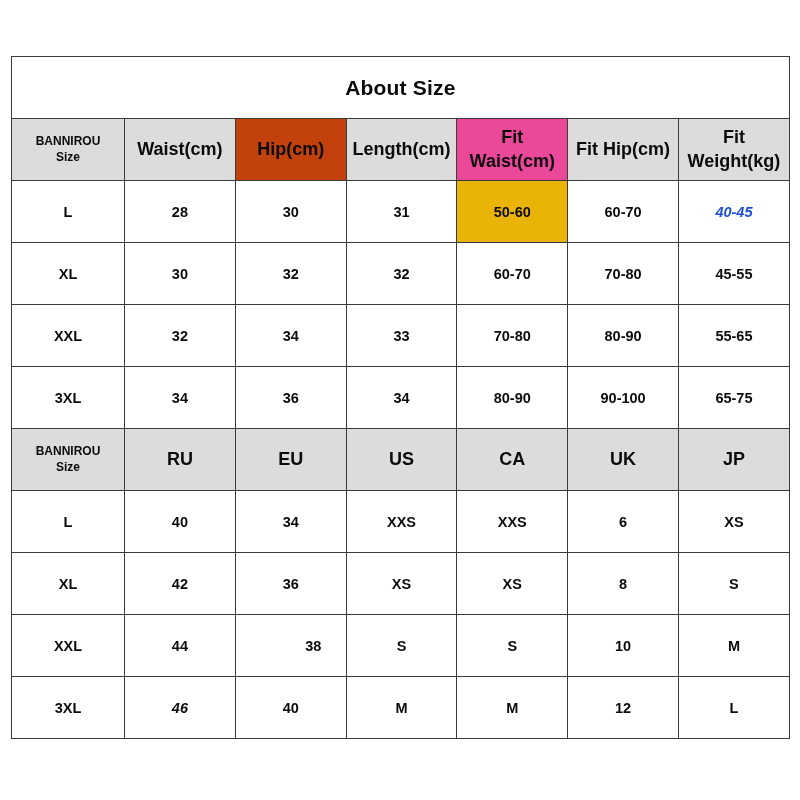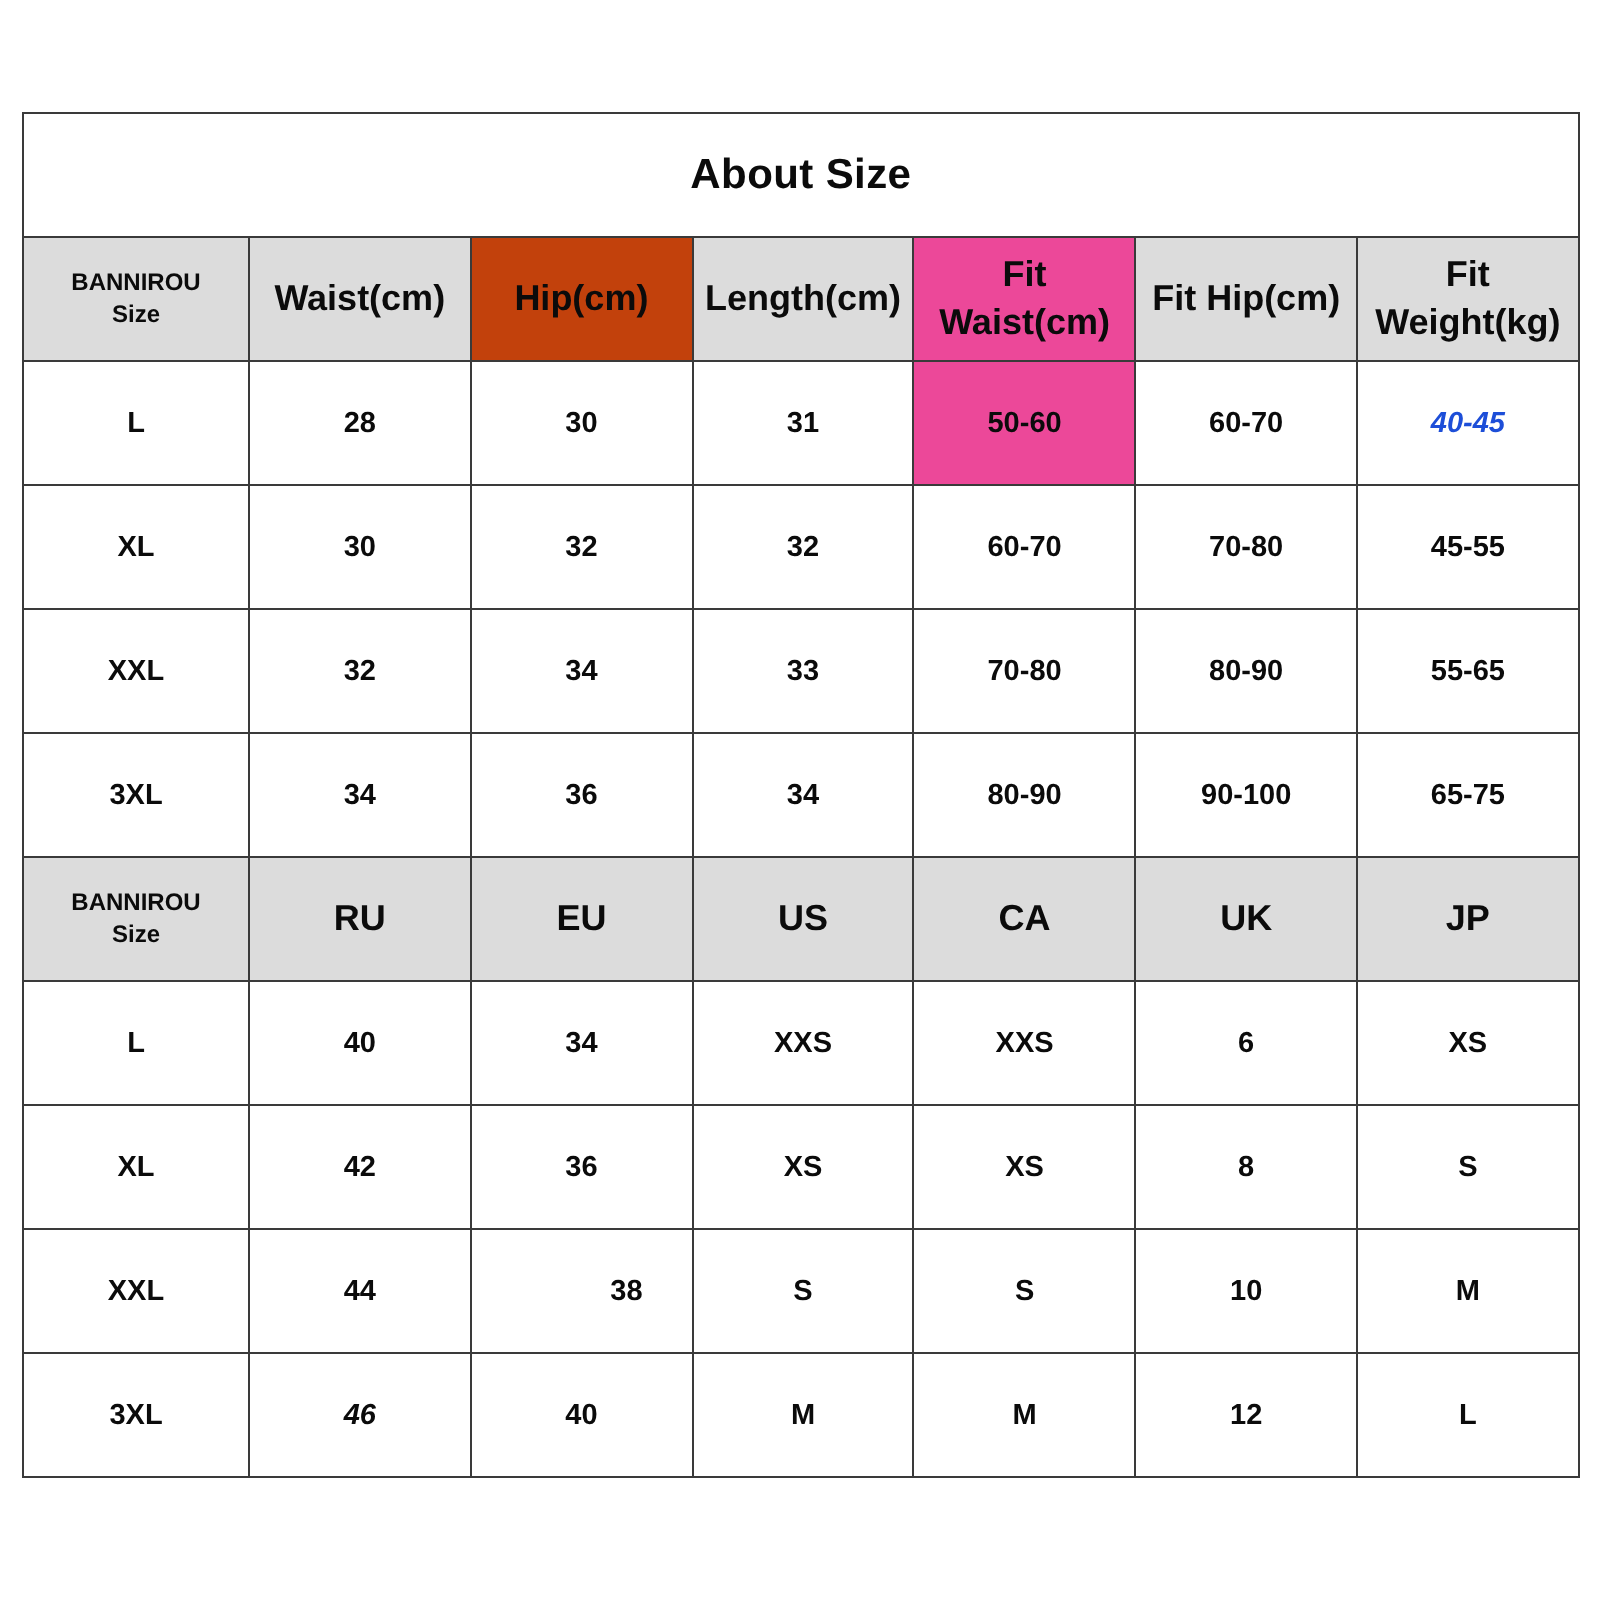--- a/index.html
+++ b/index.html
@@ -103,21 +103,21 @@
           <td style="border-color: rgb(58, 58, 58); background: rgb(220, 220, 220); color: rgb(11, 11, 11);">Length(cm)</td>
           <td style="border-color: rgb(58, 58, 58); background: #ec4899; color: rgb(11, 11, 11);">Fit Waist(cm)</td>
           <td style="border-color: rgb(58, 58, 58); background: rgb(220, 220, 220); color: rgb(11, 11, 11);">Fit Hip(cm)</td>
           <td style="border-color: rgb(58, 58, 58); background: rgb(220, 220, 220); color: rgb(11, 11, 11); margin-top: 39px;">Fit Weight(kg)</td>
         </tr>
         <tr class="data-row">
           <td style="border-color: rgb(58, 58, 58); background: rgb(255, 255, 255); color: rgb(11, 11, 11);">L</td>
           <td style="border-color: rgb(58, 58, 58); background: rgb(255, 255, 255); color: rgb(11, 11, 11);">28</td>
           <td style="border-color: rgb(58, 58, 58); background: rgb(255, 255, 255); color: rgb(11, 11, 11);">30</td>
           <td style="border-color: rgb(58, 58, 58); background: rgb(255, 255, 255); color: rgb(11, 11, 11);">31</td>
-          <td style="border-color: rgb(58, 58, 58); background: #ec4899; color: rgb(11, 11, 11); margin-top: 20px;">50-60</td>
+          <td style="border-color: rgb(58, 58, 58); background: #eab308; color: rgb(11, 11, 11); margin-top: 20px;">50-60</td>
           <td style="border-color: rgb(58, 58, 58); background: rgb(255, 255, 255); color: rgb(11, 11, 11);">60-70</td>
           <td style="border-color: rgb(58, 58, 58); background: rgb(255, 255, 255); color: #1d4ed8; font-style: italic;">40-45</td>
         </tr>
         <tr class="data-row">
           <td style="border-color: rgb(58, 58, 58); background: rgb(255, 255, 255); color: rgb(11, 11, 11);">XL</td>
           <td style="border-color: rgb(58, 58, 58); background: rgb(255, 255, 255); color: rgb(11, 11, 11);">30</td>
           <td style="border-color: rgb(58, 58, 58); background: rgb(255, 255, 255); color: rgb(11, 11, 11);">32</td>
           <td style="border-color: rgb(58, 58, 58); background: rgb(255, 255, 255); color: rgb(11, 11, 11);">32</td>
           <td style="border-color: rgb(58, 58, 58); background: rgb(255, 255, 255); color: rgb(11, 11, 11);">60-70</td>
           <td style="border-color: rgb(58, 58, 58); background: rgb(255, 255, 255); color: rgb(11, 11, 11);">70-80</td>

